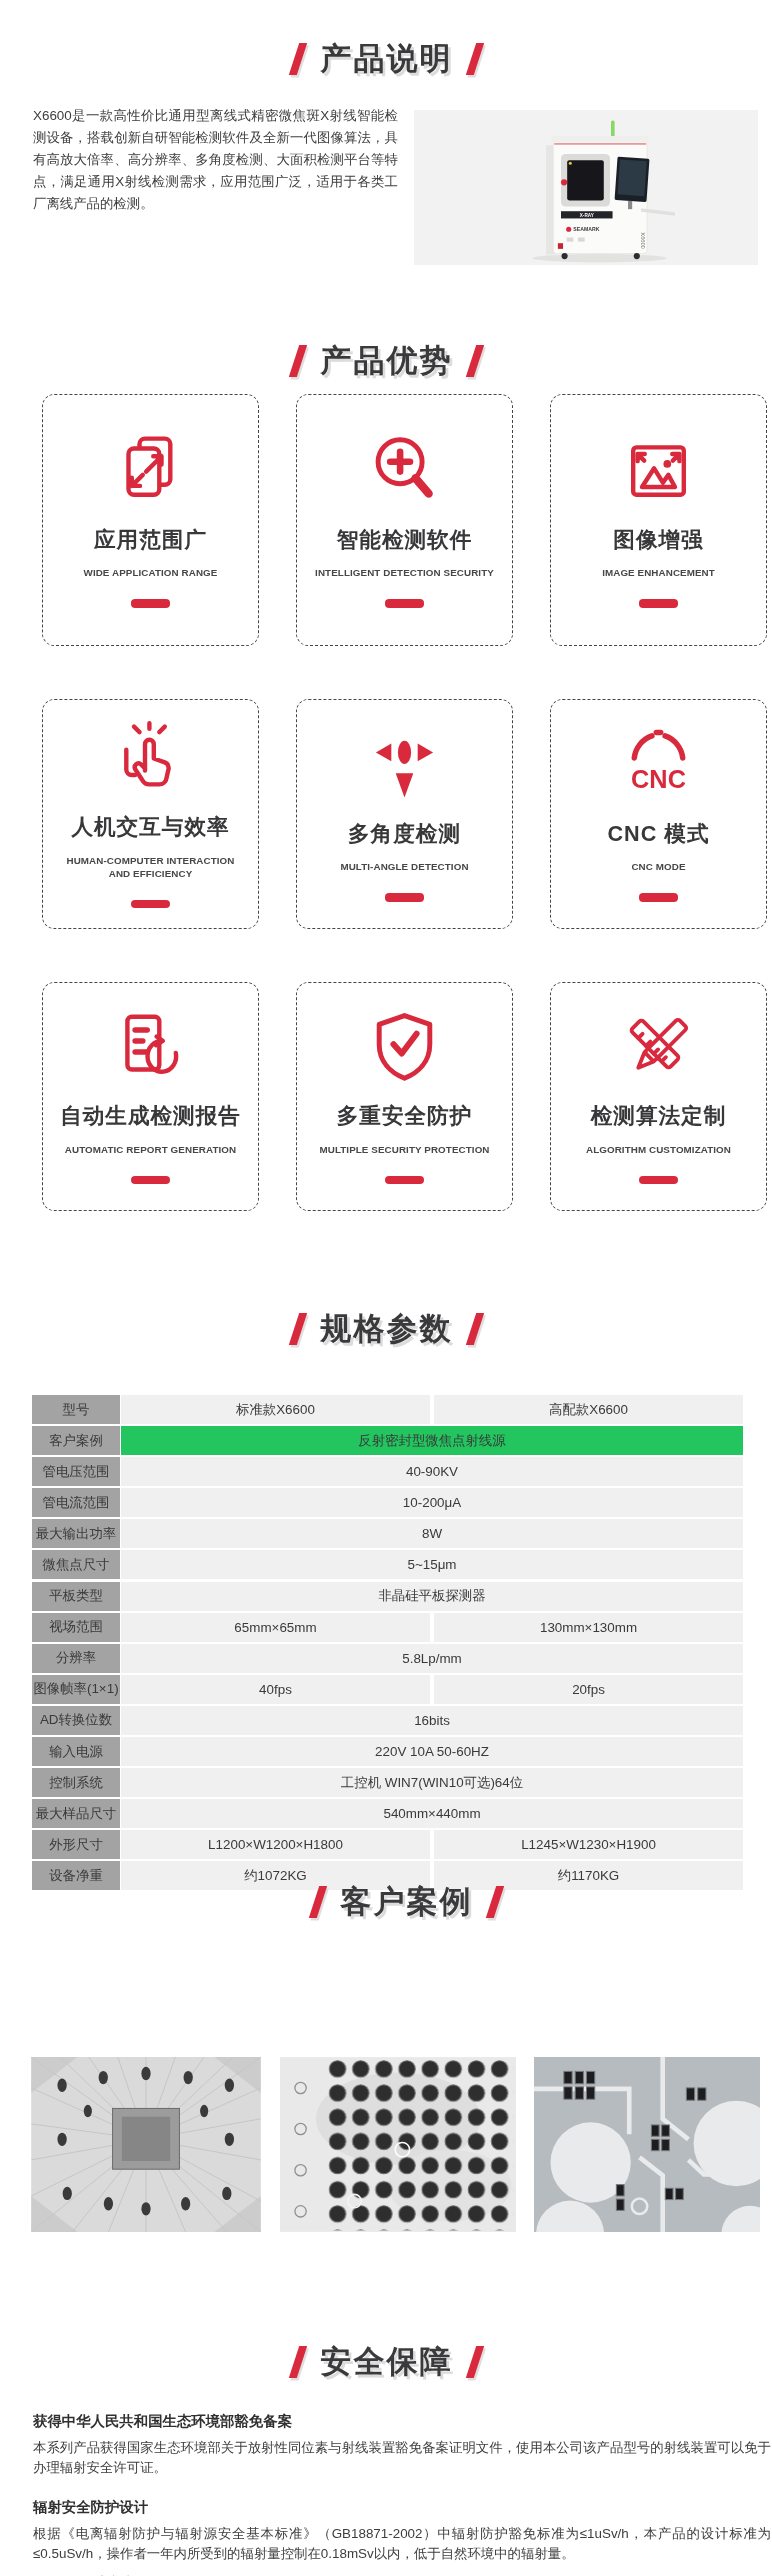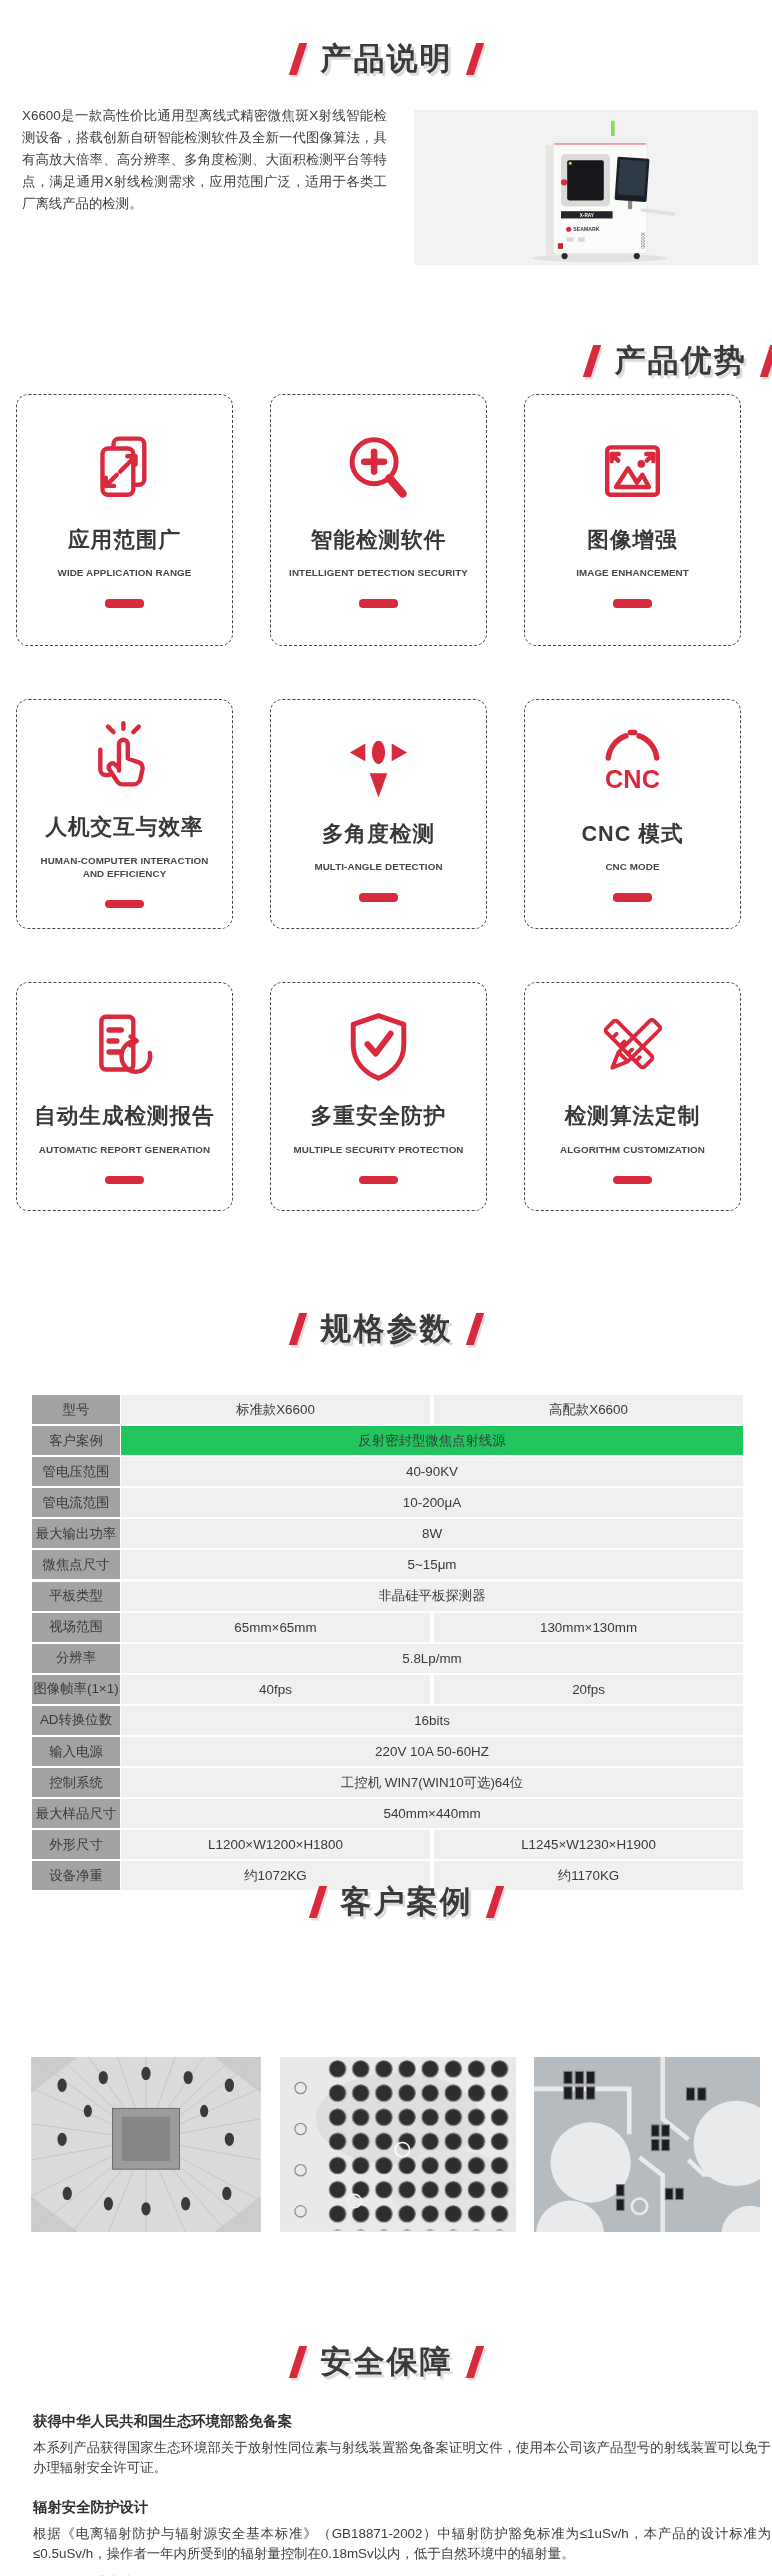--- a/index.html
+++ b/index.html
@@ -5,25 +5,25 @@
   html,body{margin:0;padding:0;background:#fff;}
   body{font-family:"Liberation Sans","DejaVu Sans",sans-serif;color:#3a3a3c;}
   #page{position:relative;width:773px;height:3096px;margin:0 auto;background:#fff;overflow:hidden;}
 
   
   .sec-title{position:absolute;left:0;width:100%;display:flex;justify-content:center;align-items:center;gap:18.5px;}
   .sec-title .slash{width:7.7px;height:32px;background:#d9293d;transform:skewX(-18deg);box-shadow:2.6px 2.6px 0 #dedede;}
   .sec-title .t{font-size:31px;font-weight:bold;color:#3a3a3c;letter-spacing:2.1px;text-shadow:2.6px 2.6px 0 #dcdcdc;}
 
   
-  #intro-body{position:absolute;top:105px;left:22px;width:365px;font-size:13.4px;line-height:22px;color:#3d3d3d;text-align:justify;}
+  #intro-body{position:absolute;top:105px;left:33px;width:365px;font-size:13.4px;line-height:22px;color:#3d3d3d;text-align:justify;}
   #intro-photo{position:absolute;top:110px;left:414px;width:344px;height:155px;background:#f2f2f2;}
 
   
-  #adv-grid{position:absolute;top:394px;left:16px;display:grid;grid-template-columns:217px 217px 217px;grid-template-rows:252px 230px 229px;column-gap:37px;row-gap:53px;}
+  #adv-grid{position:absolute;top:394px;left:42px;display:grid;grid-template-columns:217px 217px 217px;grid-template-rows:252px 230px 229px;column-gap:37px;row-gap:53px;}
   .card{border:1.5px dashed #454545;border-radius:12.4px;display:flex;flex-direction:column;align-items:center;justify-content:center;text-align:center;padding:0 13.4px;box-sizing:border-box;}
   .card .icon{margin-bottom:15.5px;}
   .card .icon svg{display:block;}
   .card .ct{font-size:21.6px;font-weight:bold;color:#38383a;letter-spacing:1px;}
   .card .ce{font-size:9.8px;font-weight:bold;color:#474747;margin-top:12.4px;line-height:13.4px;letter-spacing:0.1px;}
   .card .dash{width:39px;height:8.2px;border-radius:4.1px;background:#d9293d;margin-top:19.6px;}
 
   
   #spec-table{position:absolute;top:1395px;left:32px;width:711px;}
   .spec-row{display:flex;height:29px;margin-bottom:2.1px;font-size:13.4px;}
@@ -80,21 +80,21 @@
       <text x="309" y="235" font-size="10" fill="#3a3a3a" font-weight="bold">SEAMARK</text>
       <text transform="rotate(90 441 237)" x="441" y="237" font-size="11" fill="#6a6a6a">X6600</text>
       <rect x="279" y="258" width="10" height="11" fill="#c2272f"></rect>
       <rect x="296" y="247" width="13" height="8" fill="#d8d8d6"></rect>
       <rect x="318" y="247" width="13" height="8" fill="#d8d8d6"></rect>
       <circle cx="292" cy="283" r="6" fill="#2c2c2c"></circle>
       <circle cx="432" cy="283" r="6" fill="#2c2c2c"></circle>
     </svg>
   </div>
 
-  <div class="sec-title" style="top:340px;justify-content:flex-end;">
+  <div class="sec-title" style="top:340px;">
     <div class="slash"></div>
     <div class="t">产品优势</div>
     <div class="slash"></div>
   </div>
 
   <div id="adv-grid">
 
     <div class="card">
       <div class="icon">
         <svg width="77" height="77" viewBox="0 0 140 140" fill="none" stroke="#d9293d" stroke-width="8" stroke-linecap="round" stroke-linejoin="round">

